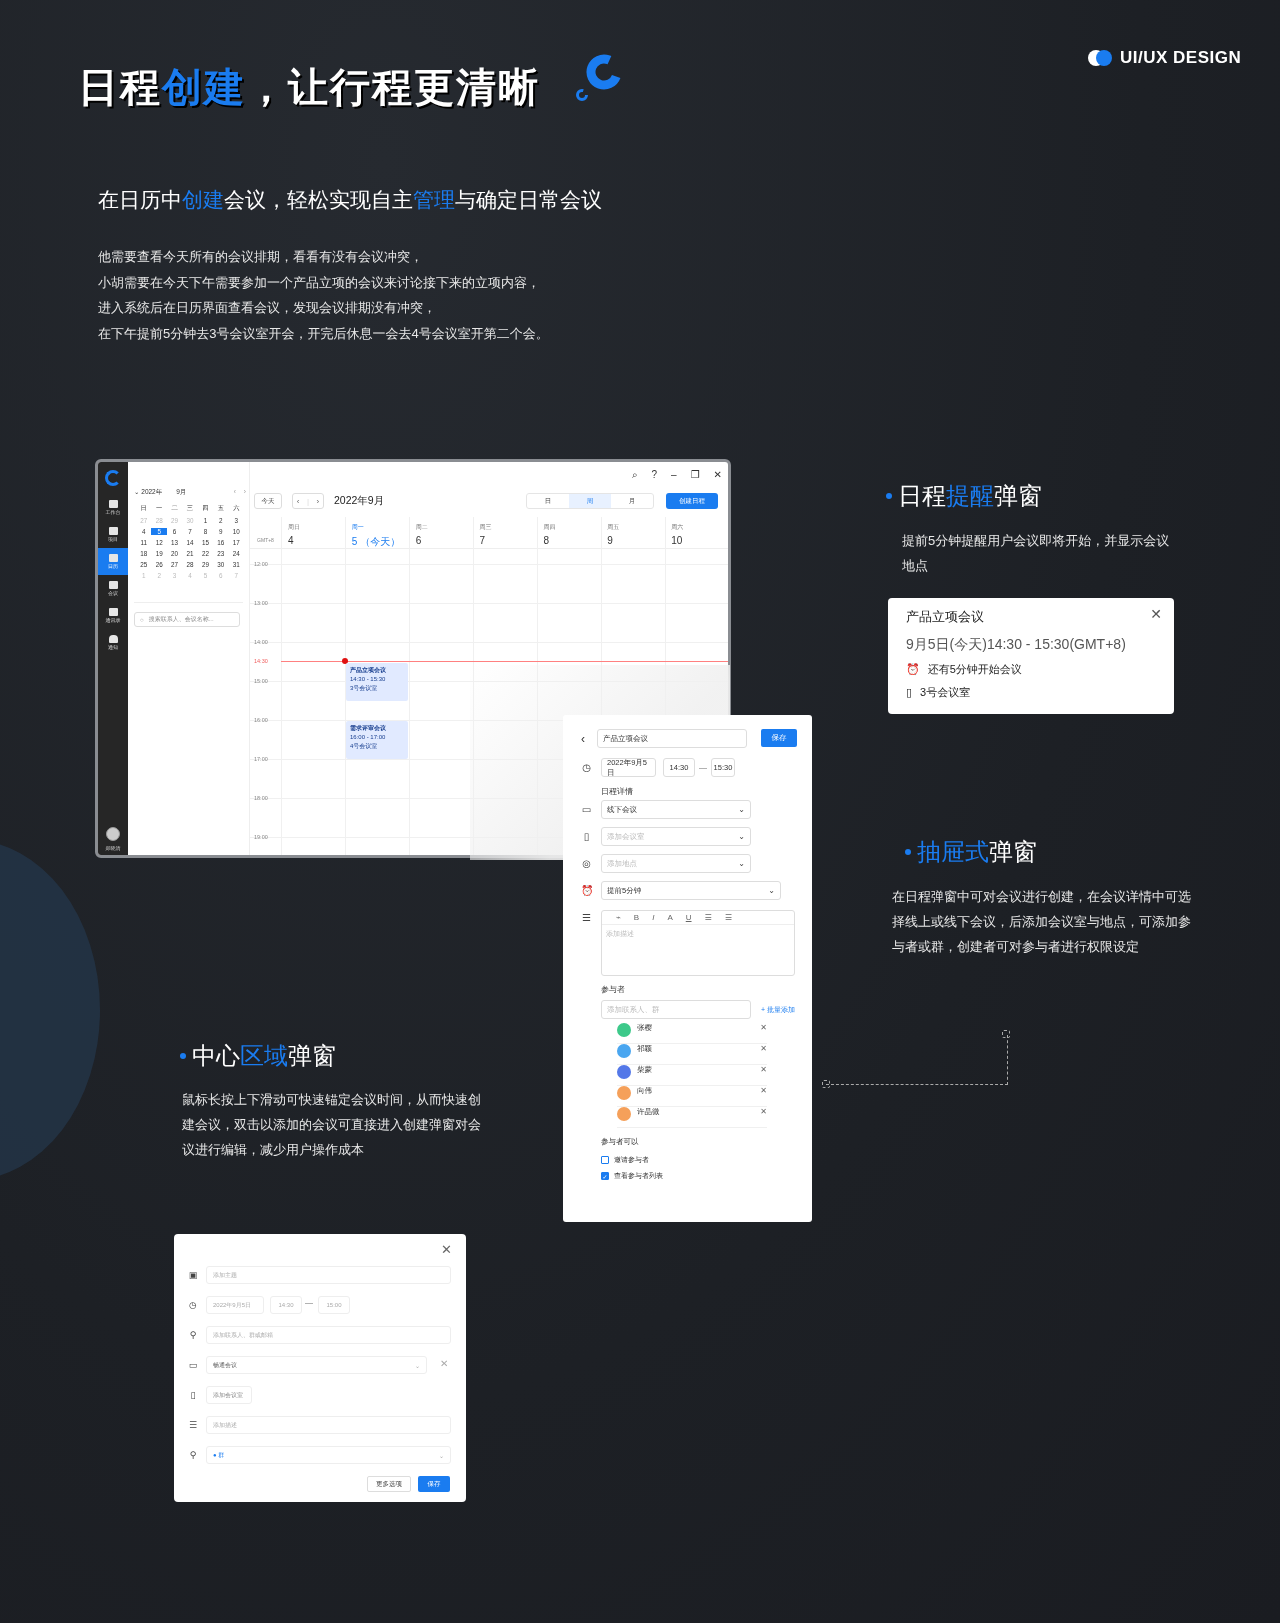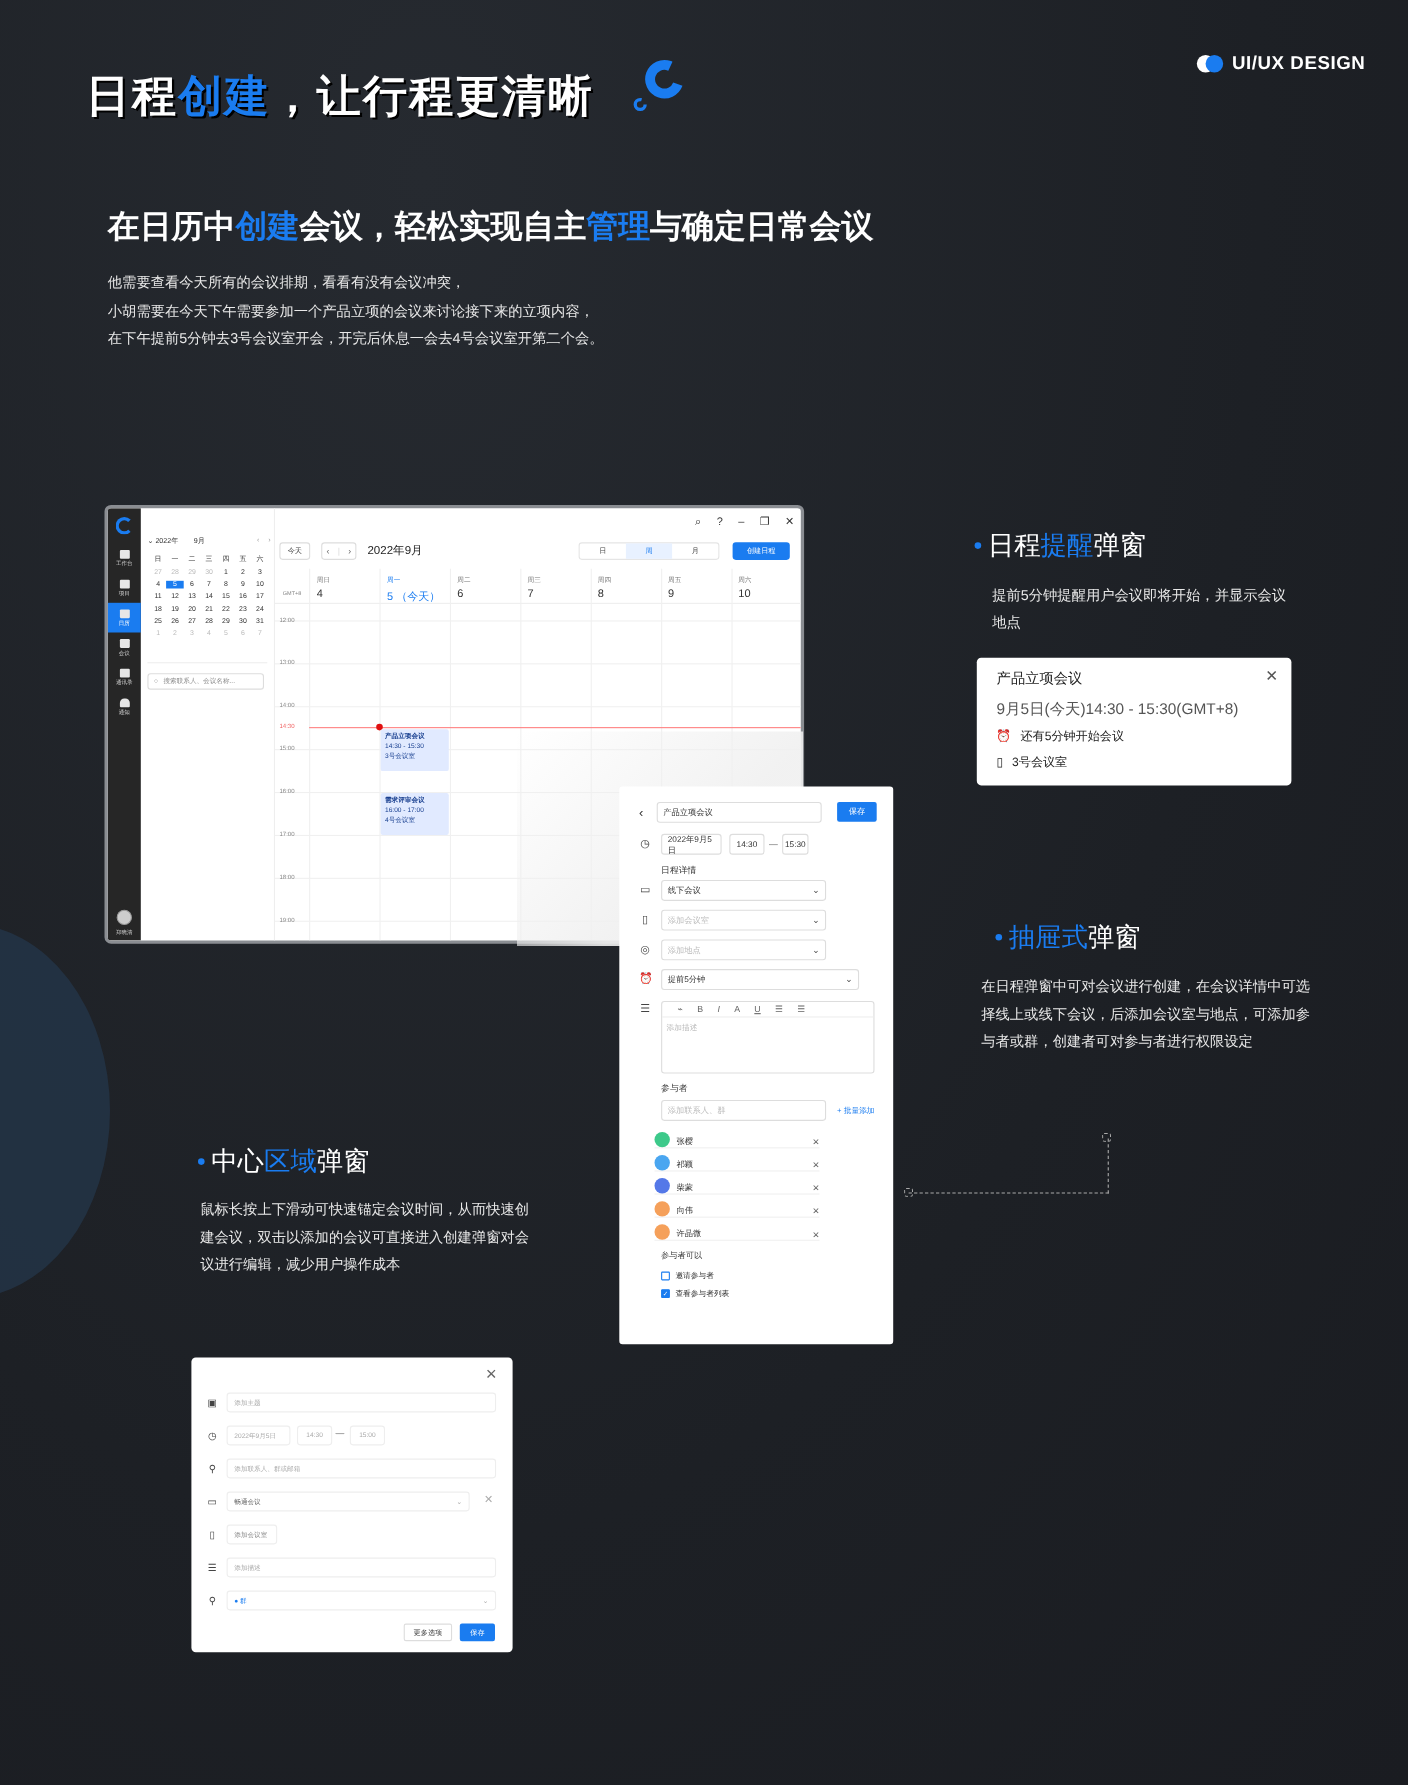--- a/index.html
+++ b/index.html
@@ -7,21 +7,21 @@
 body{position:relative;background:#1f2227;background-image:radial-gradient(ellipse at 30% 10%,#262a30 0%,#1d2025 60%,#1a1c21 100%);font-family:"Liberation Sans","DejaVu Sans",sans-serif;color:#fff}
 .abs{position:absolute}
 .blue{color:#1a7cf0}
 .bg-circle{position:absolute;left:-160px;top:840px;width:260px;height:340px;border-radius:50%;background:#233447;opacity:.85}
 .hero-title{left:78px;top:60px;font-size:40px;font-weight:bold;letter-spacing:2px;color:#fff;text-shadow:2px 2px 0 #000}
 .logo-mark{left:572px;top:54px;width:50px;height:50px}
 .brand{left:1088px;top:48px;display:flex;align-items:center;gap:8px;font-size:17px;font-weight:bold;letter-spacing:.5px}
 .toggle{position:relative;width:24px;height:16px}
 .toggle .w{position:absolute;left:0;top:0;width:16px;height:16px;border-radius:50%;background:#fff}
 .toggle .b{position:absolute;left:8px;top:0;width:16px;height:16px;border-radius:50%;background:#1a7cf0}
-.sub-title{left:98px;top:186px;font-size:29px;font-weight:bold;color:#fff}
+.sub-title{left:98px;top:186px;font-size:21px;font-weight:normal;color:#fff}
 .intro{left:98px;top:244px;font-size:13px;line-height:25.5px;color:#e8e8e8}
 
 .win{left:95px;top:459px;width:636px;height:399px;background:#fff;border:3px solid #8a8d92;border-radius:6px;overflow:hidden}
 .nav{position:absolute;left:0;top:0;width:30px;height:100%;background:#262626}
 .nav .logo{margin:8px auto 0;width:16px;height:16px;border:3px solid #1a7cf0;border-right-color:transparent;border-radius:50%}
 .nav-item{width:30px;height:27px;display:flex;flex-direction:column;align-items:center;justify-content:center;color:#d6d6d6;font-size:5px;gap:1px}
 .nav-item .ic{width:9px;height:8px;background:#e6e6e6;border-radius:1px}
 .nav-item.active{background:#1a7cf0;color:#fff}
 .nav-avatar{position:absolute;bottom:14px;left:8px;width:14px;height:14px;border-radius:50%;background:#ccc;border:1px solid #999}
 .nav-avatar-lbl{position:absolute;bottom:4px;left:0;width:30px;text-align:center;font-size:5px;color:#ccc}
@@ -61,21 +61,21 @@
 .dr-row{position:absolute;display:flex;align-items:center}
 .dr-ic{position:absolute;left:18px;width:11px;height:11px;font-size:10px;color:#444;line-height:11px;text-align:center}
 .inp{height:19px;border:1px solid #ddd;border-radius:3px;font-size:7.5px;display:flex;align-items:center;padding:0 5px;color:#333}
 .inp.ph{color:#bbb}
 .inp .chev{margin-left:auto;color:#444;font-size:8px}
 .btn-save{position:absolute;width:36px;height:18px;background:#1a7cf0;color:#fff;border-radius:2px;font-size:7.5px;display:flex;align-items:center;justify-content:center}
 .lbl{position:absolute;font-size:8px;color:#333}
 .rte{position:absolute;left:38px;top:195px;width:194px;height:66px;border:1px solid #ddd;border-radius:3px}
 .rte .tools{height:14px;border-bottom:1px solid #eee;display:flex;align-items:center;gap:13px;padding-left:14px;font-size:8px;color:#666}
 .rte .ph{font-size:7px;color:#bbb;padding:4px}
-.att{position:absolute;left:32px;width:150px;height:21px;border-bottom:1px solid #f0f0f0;display:flex;align-items:flex-end;font-size:7.5px;color:#333}
+.att{position:absolute;left:54px;width:150px;height:21px;border-bottom:1px solid #f0f0f0;display:flex;align-items:flex-start;font-size:7.5px;color:#333}
 .att .av{width:14px;height:14px;border-radius:50%;margin-right:6px;font-size:4px;color:#fff;display:flex;align-items:center;justify-content:center}
 .att .x{margin-left:auto;color:#666;font-size:8px}
 .chk{position:absolute;left:38px;display:flex;align-items:center;gap:5px;font-size:7px;color:#333}
 .chk .bx{width:8px;height:8px;border:1px solid #1a7cf0;border-radius:1px;display:flex;align-items:center;justify-content:center;font-size:6px;color:#fff}
 .chk .bx.on{background:#1a7cf0}
 
 .sec-title{font-size:24px;color:#fff;display:flex;align-items:center;gap:6px}
 .sec-title .dot{width:6px;height:6px;border-radius:50%;background:#1a7cf0}
 .sec-desc{font-size:13px;line-height:25px;color:#e8e8e8}
 .remind{left:888px;top:598px;width:286px;height:116px;background:#fff;border-radius:4px;color:#222;padding:10px 18px}
@@ -108,20 +108,21 @@
       <div class="w"></div>
       <div class="b"></div>
     </div>
   <span>UI/UX DESIGN</span>
 </div>
 
 <div class="abs sub-title"><span>在日历中</span><span class="blue">创建</span><span>会议，轻松实现自主</span><span class="blue">管理</span><span>与确定日常会议</span></div>
 <div class="abs intro">
   <div>他需要查看今天所有的会议排期，看看有没有会议冲突，</div>
   <div>小胡需要在今天下午需要参加一个产品立项的会议来讨论接下来的立项内容，</div>
+  <div>进入系统后在日历界面查看会议，发现会议排期没有冲突，</div>
   <div>在下午提前5分钟去3号会议室开会，开完后休息一会去4号会议室开第二个会。</div>
 </div>
 
 <div class="abs win">
   <div class="nav">
     <div class="logo"></div>
     <div style="height:8px"></div>
     <div class="nav-item">
         <div class="ic"></div>
         <span>工作台</span>

